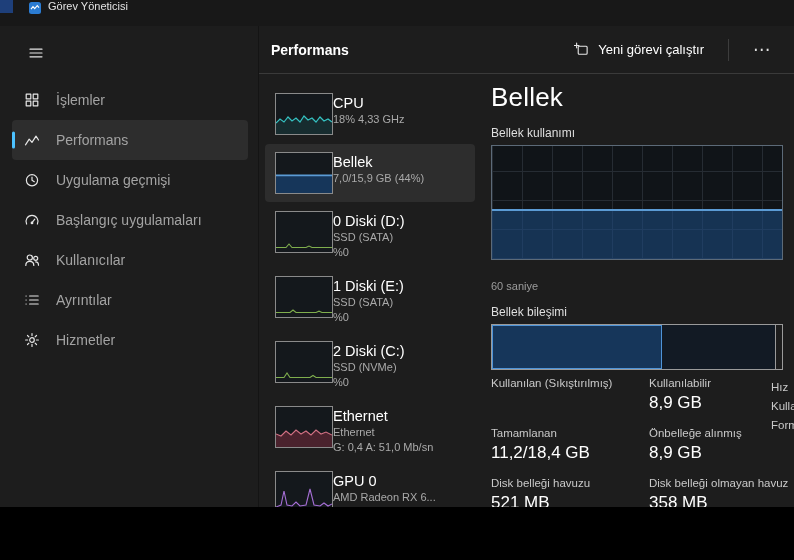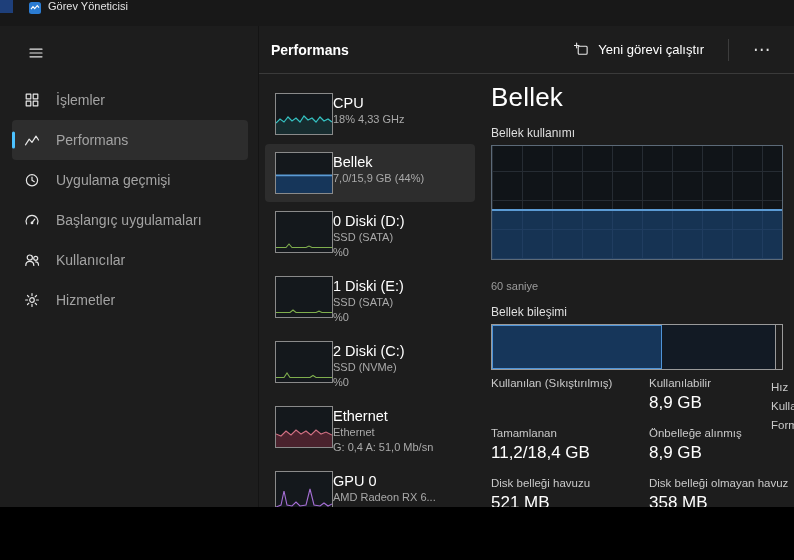--- a/index.html
+++ b/index.html
@@ -147,20 +147,28 @@
             <svg viewBox="0 0 16 16">
                 <circle class="icon-stroke" cx="5.8" cy="5.6" r="2.6"></circle>
                 <path class="icon-stroke" d="M1.8 13.4c0-2.6 2-4 4-4s4 1.4 4 4"></path>
                 <circle class="icon-stroke" cx="11.7" cy="6.3" r="2"></circle>
                 <path class="icon-stroke" d="M11.7 9.9c1.7 0 2.8 1.3 2.8 3.3"></path>
               </svg>
           </span>
           <span>Kullanıcılar</span>
         </div>
 
+        <div class="nav-item">
+          <span class="nav-icon">
+            <svg viewBox="0 0 16 16">
+                <path class="icon-stroke" d="M5.6 4h8.6M5.6 8h8.6M5.6 12h8.6M2 4h.2M2 8h.2M2 12h.2"></path>
+              </svg>
+          </span>
+          <span>Ayrıntılar</span>
+        </div>
 
         <div class="nav-item">
           <span class="nav-icon">
             <svg viewBox="0 0 16 16">
                 <circle class="icon-stroke" cx="8" cy="8" r="2.3"></circle>
                 <path class="icon-stroke" d="M8 1.6v2M8 12.4v2M1.6 8h2M12.4 8h2M3.5 3.5l1.4 1.4M11.1 11.1l1.4 1.4M12.5 3.5l-1.4 1.4M4.9 11.1l-1.4 1.4"></path>
               </svg>
           </span>
           <span>Hizmetler</span>
         </div>

